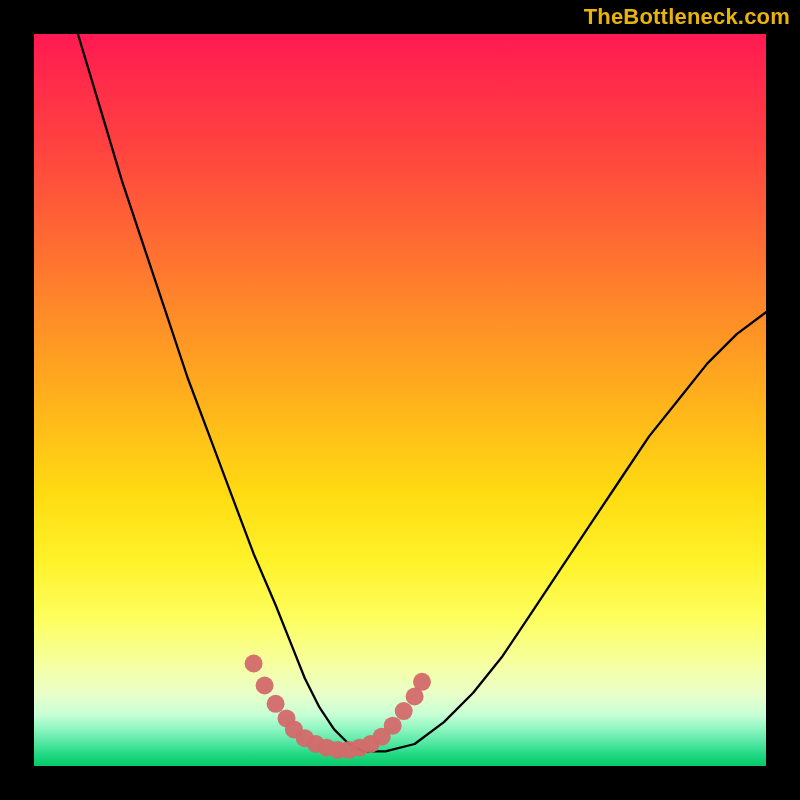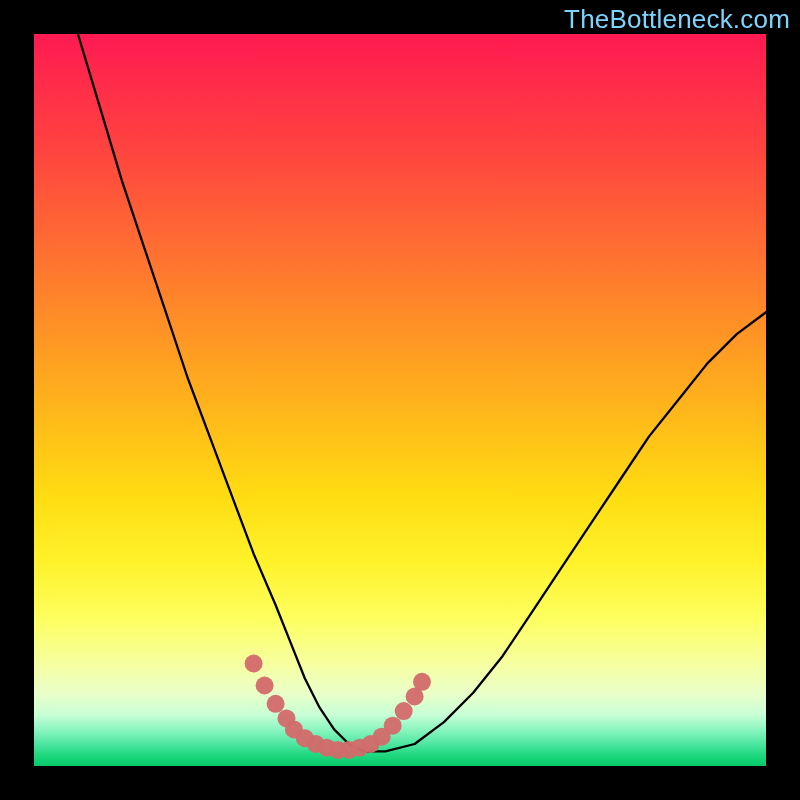--- a/index.html
+++ b/index.html
@@ -47,23 +47,23 @@
       #8cf5c0 95%,
       #4ee6a0 97%,
       #1fd880 98.5%,
       #05c968 100%
     );
   }
   .watermark {
     position: absolute;
     top: 4px;
     right: 10px;
-    color: #7dd3fc;
-    font-size: 26px;
-    font-weight: 400;
+    color: #eab308;
+    font-size: 22px;
+    font-weight: 700;
     user-select: none;
     letter-spacing: 0.2px;
   }
   svg.curve {
     position: absolute;
     inset: 0;
   }
 </style>
 </head>
 <body>

